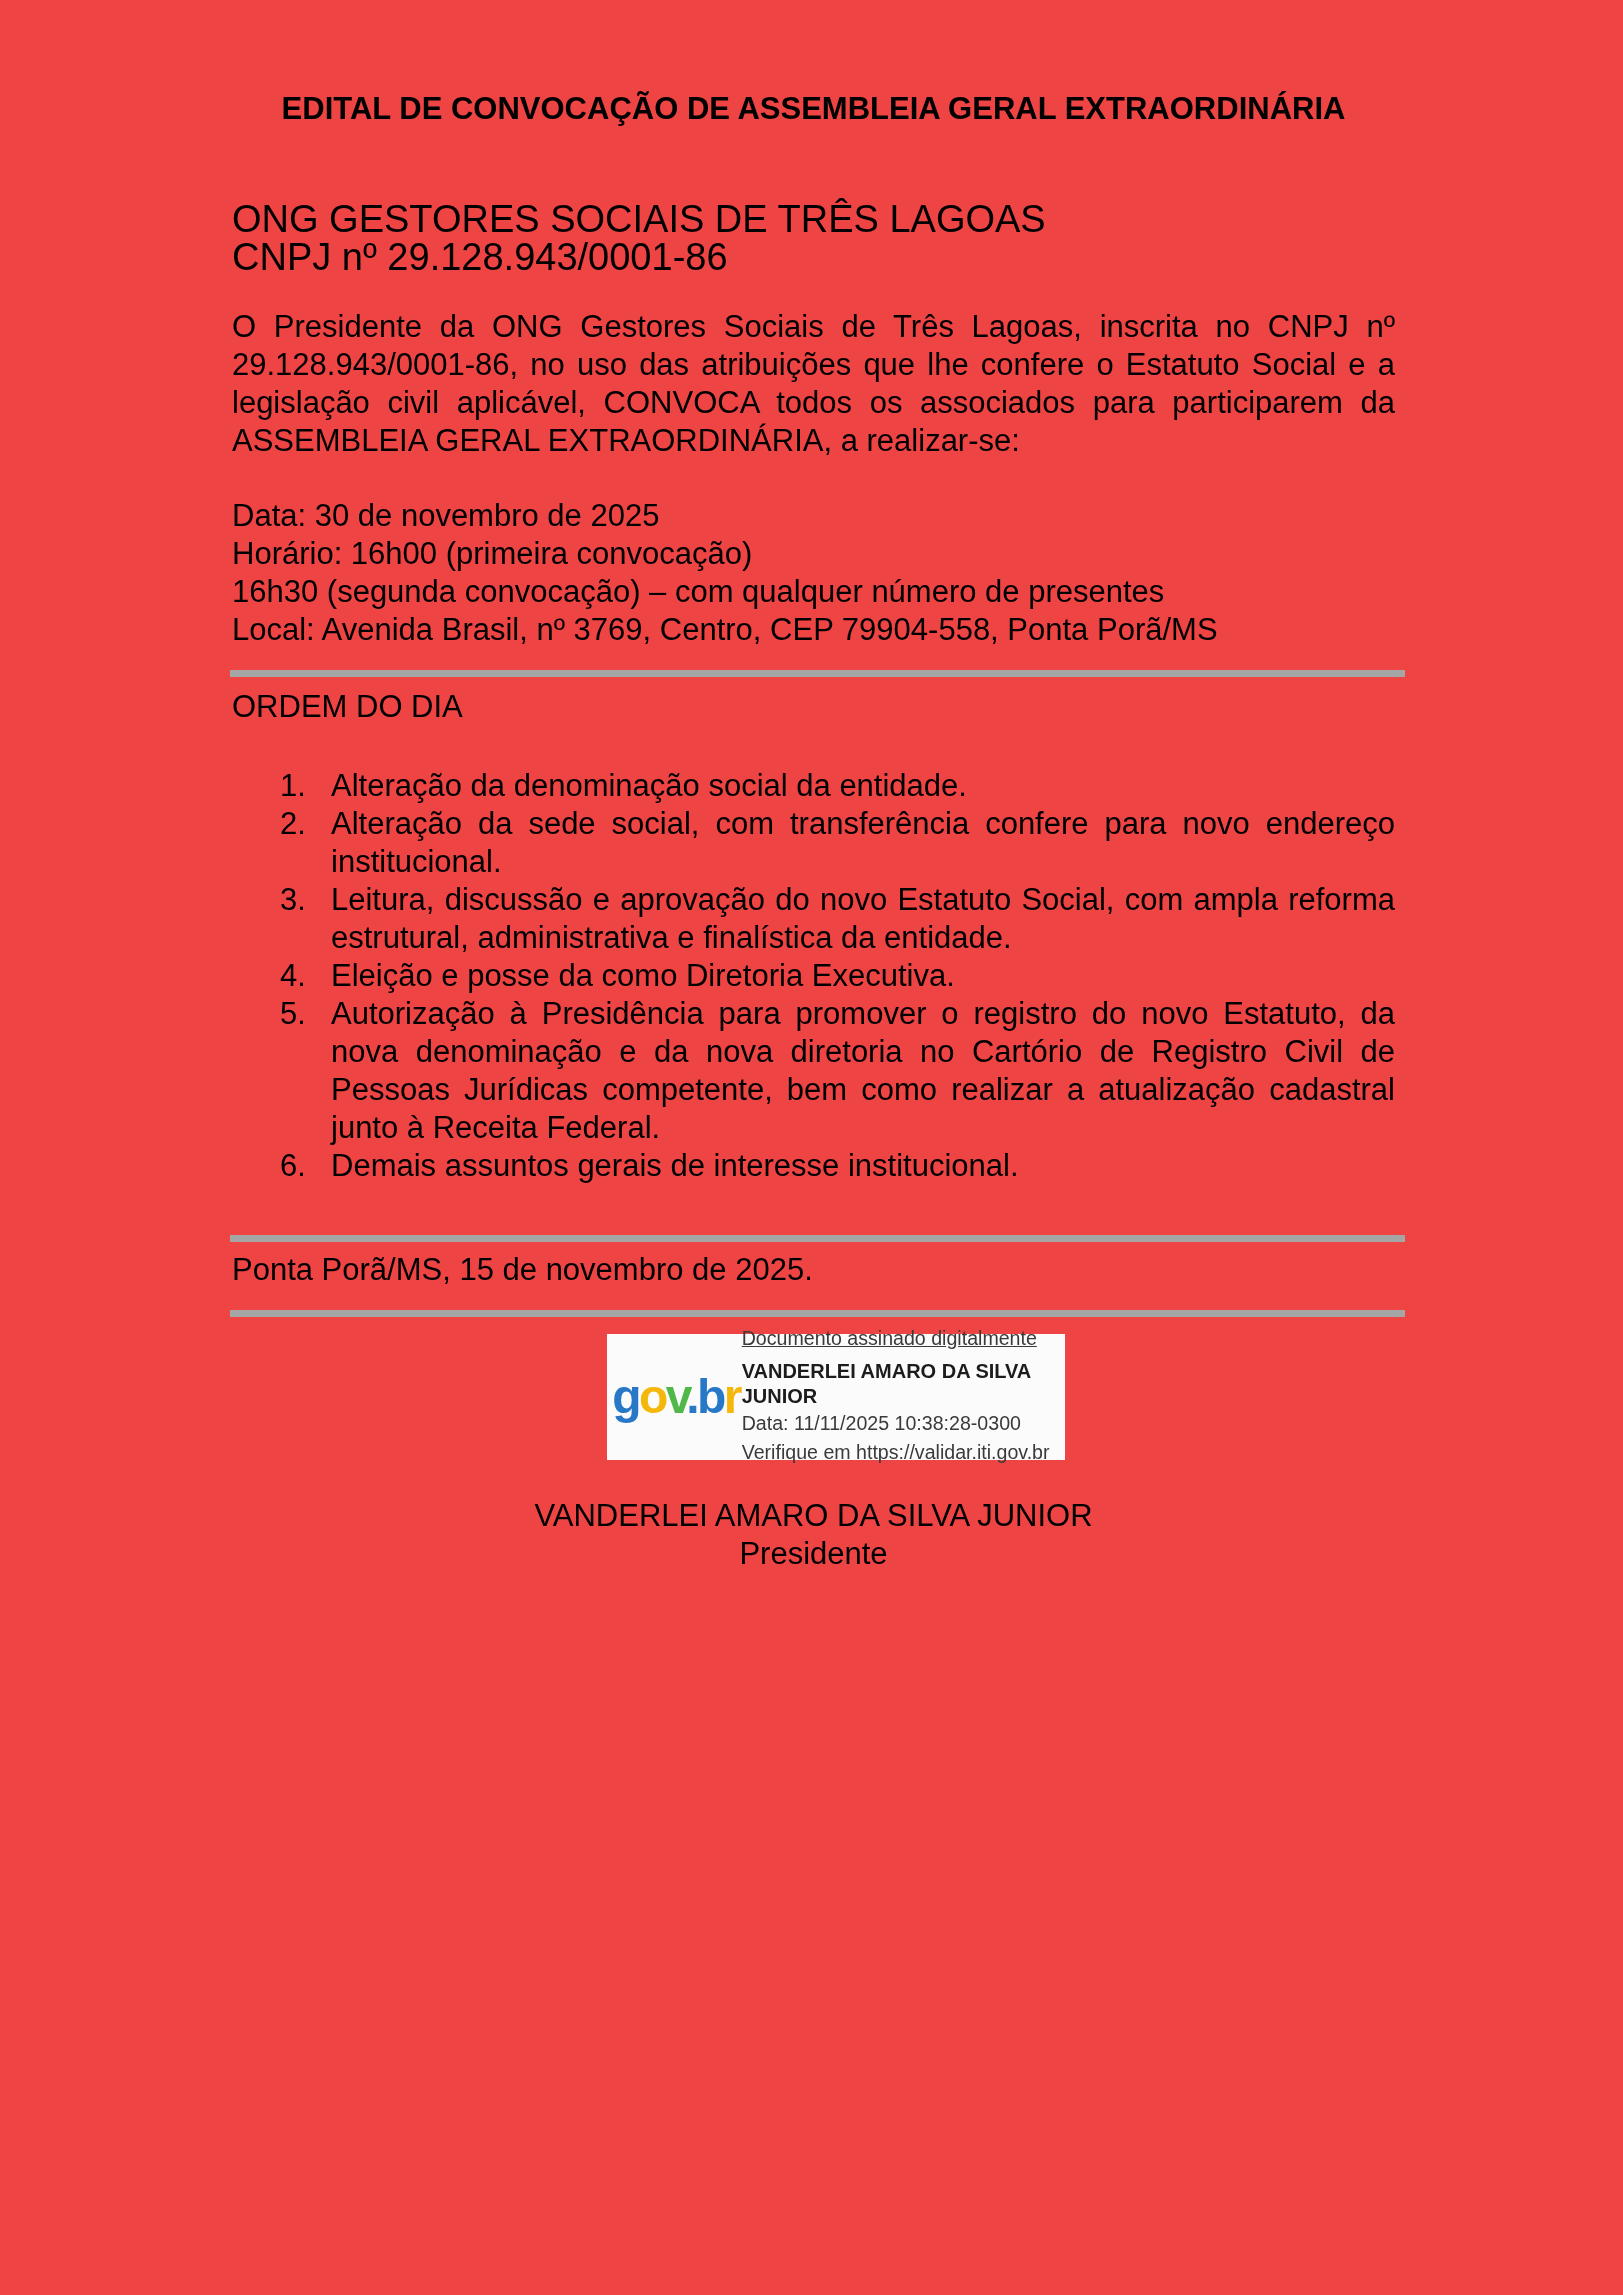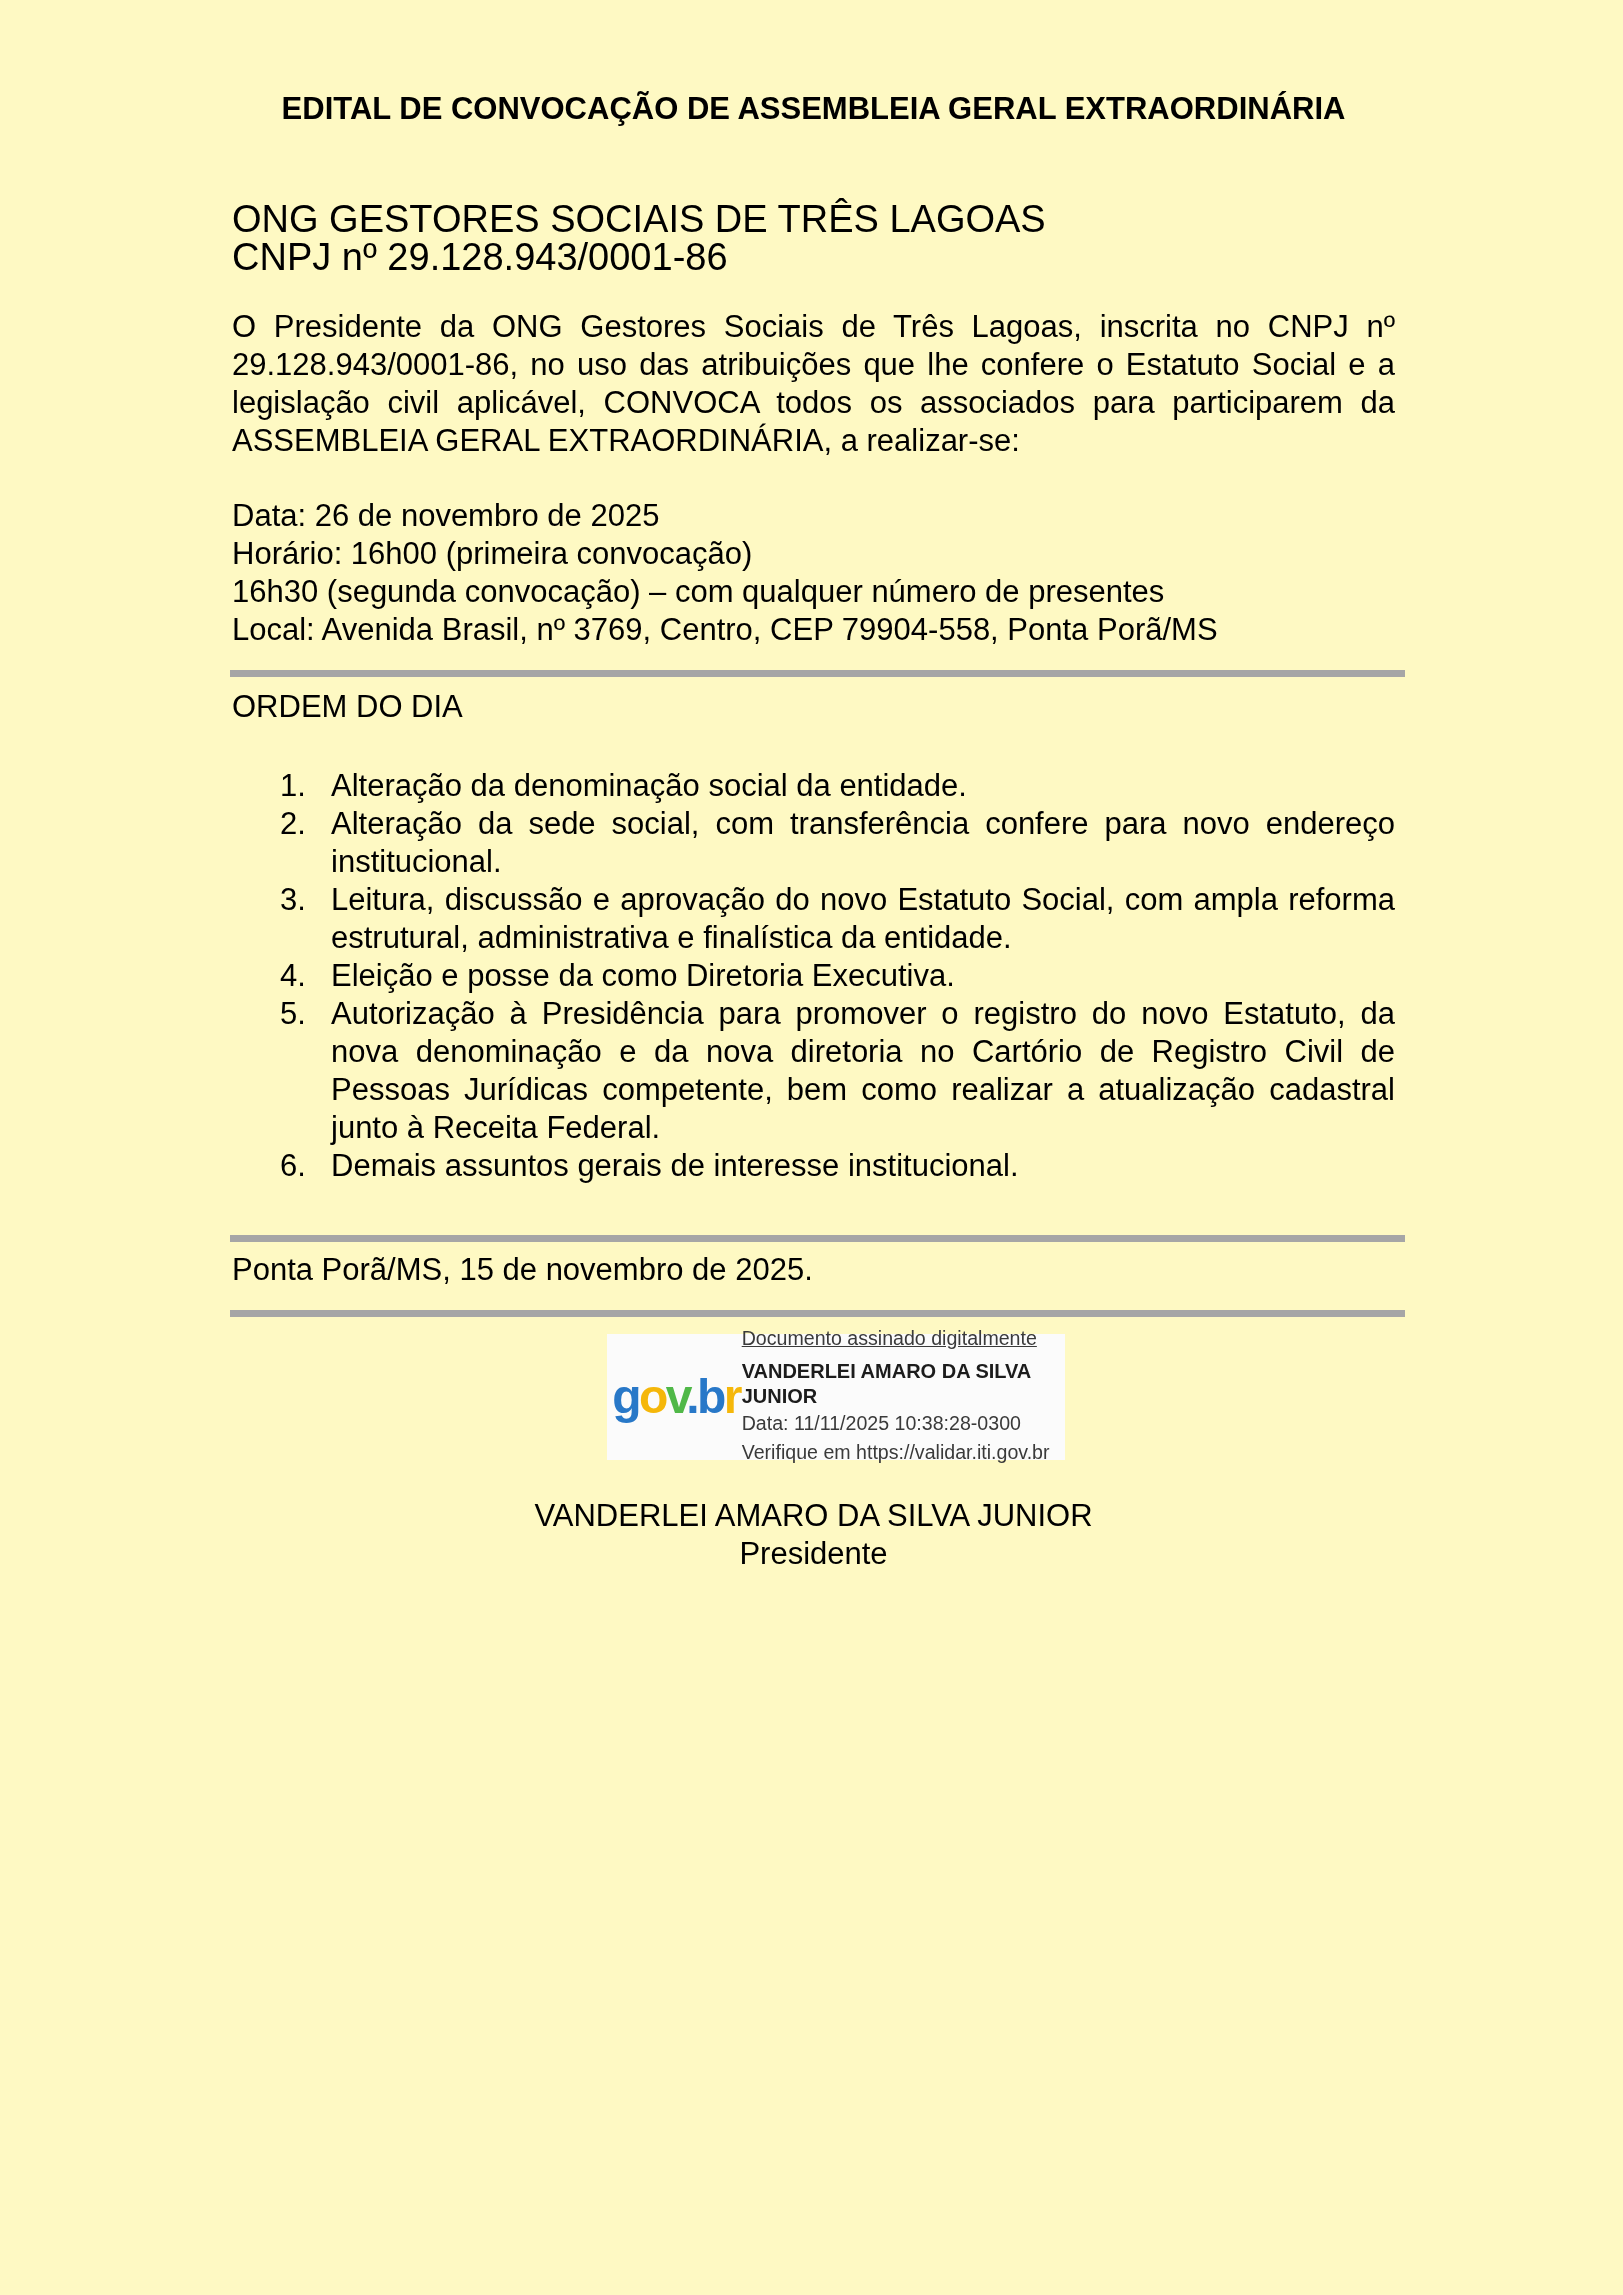--- a/index.html
+++ b/index.html
@@ -4,21 +4,21 @@
 <style>
   html, body {
     margin: 0;
     padding: 0;
     background: #ffffff;
   }
   .page {
     position: relative;
     width: 1623px;
     height: 2295px;
-    background: #fef9c3;
+    background: #ef4444;
     font-family: "Liberation Sans", "DejaVu Sans", sans-serif;
     color: #000000;
     overflow: hidden;
   }
   .doc-title {
     position: absolute;
     left: 232px;
     top: 90px;
     width: 1163px;
     margin: 0;
@@ -162,21 +162,21 @@
   <h1 class="doc-title">EDITAL DE CONVOCAÇÃO DE ASSEMBLEIA GERAL EXTRAORDINÁRIA</h1>
 
   <div class="org-block">
     <div>ONG GESTORES SOCIAIS DE TRÊS LAGOAS</div>
     <div>CNPJ nº 29.128.943/0001-86</div>
   </div>
 
   <p class="intro-paragraph">O Presidente da ONG Gestores Sociais de Três Lagoas, inscrita no CNPJ nº 29.128.943/0001-86, no uso das atribuições que lhe confere o Estatuto Social e a legislação civil aplicável, CONVOCA todos os associados para participarem da ASSEMBLEIA GERAL EXTRAORDINÁRIA, a realizar-se:</p>
 
   <div class="meeting-block">
-    <div>Data: 26 de novembro de 2025</div>
+    <div>Data: 30 de novembro de 2025</div>
     <div>Horário: 16h00 (primeira convocação)</div>
     <div>16h30 (segunda convocação) – com qualquer número de presentes</div>
     <div>Local: Avenida Brasil, nº 3769, Centro, CEP 79904-558, Ponta Porã/MS</div>
   </div>
 
   <div class="rule rule-1" style="background-color: rgb(166, 166, 166);"></div>
 
   <div class="agenda-heading">ORDEM DO DIA</div>
 
   <div class="agenda-list">

